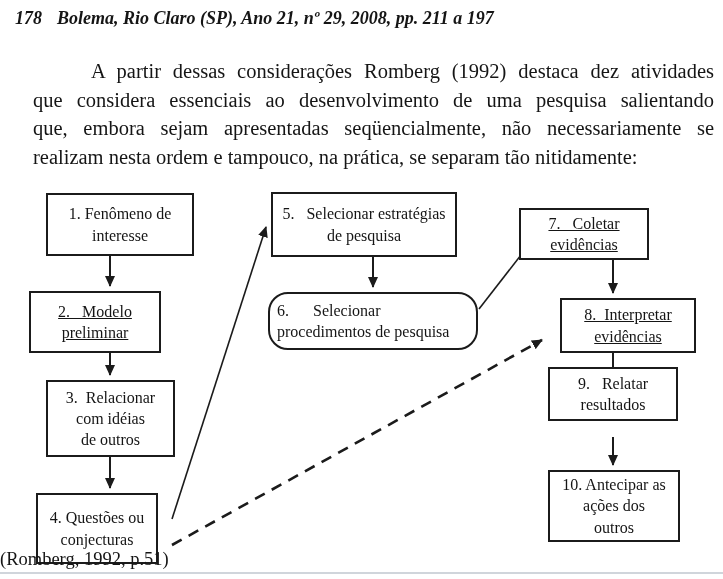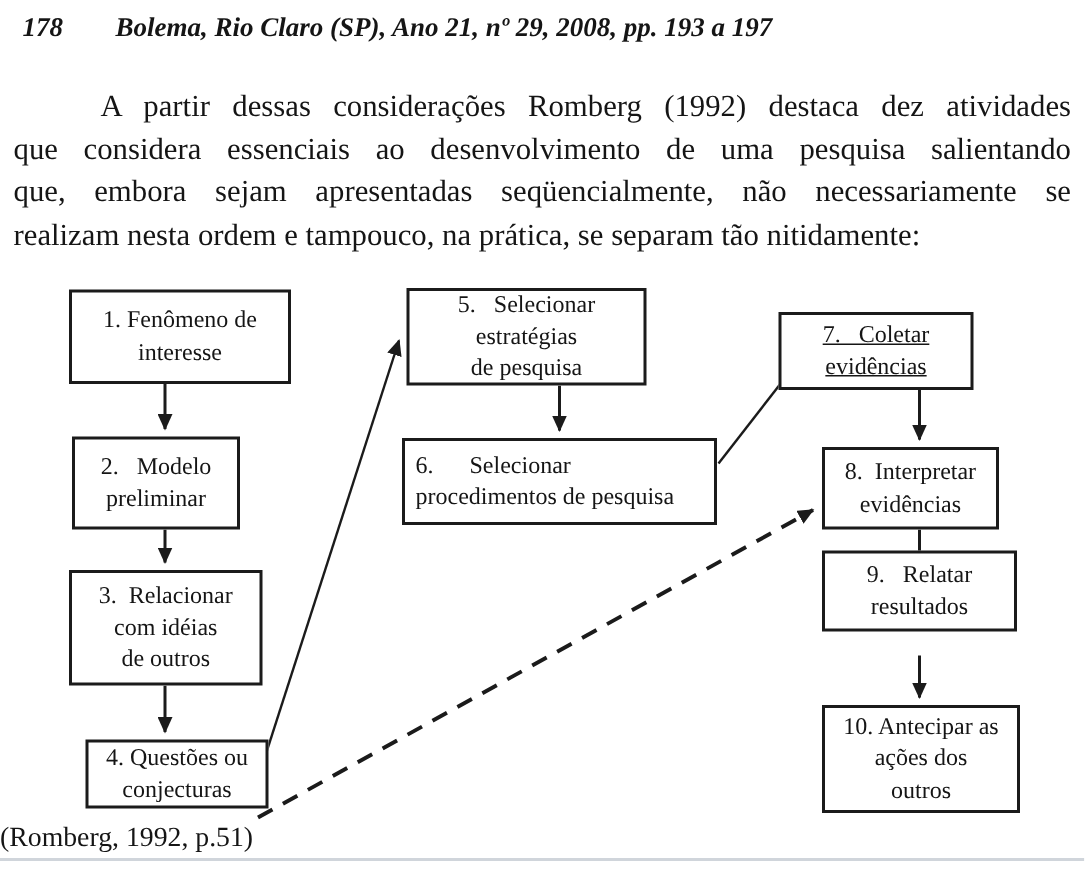--- a/index.html
+++ b/index.html
@@ -3,25 +3,25 @@
 <meta charset="utf-8">
 <title>Bolema p.178</title>
 <style>
   html, body { margin:0; padding:0; background:#ffffff; }
   .page {
     position:relative; width:723px; height:579px; background:#ffffff;
     font-family:"Liberation Serif", serif; color:#151515; overflow:hidden;
   }
   .header {
     position:absolute; top:8px; left:15px; right:10px;
-    display:flex; align-items:baseline; gap:35px;
+    display:flex; align-items:baseline; gap:15px;
     font-style:italic; font-weight:bold; font-size:18px; white-space:nowrap;
   }
   .para { position:absolute; top:57px; left:9px; right:9px; font-size:20.5px; }
-  .para .pline { line-height:28.5px; text-align:justify; text-align-last:justify; }
+  .para .pline { line-height:28.5px; text-align:justify; text-align-last:justify;margin-left:24px; }
   .para .pline.first { text-indent:58px; }
   .para .pline.last { text-align:center; text-align-last:left; }
   .flow { position:absolute; top:185px; left:0; width:723px; height:375px; }
   .flow svg { position:absolute; top:0; left:0; pointer-events:none; }
   .fbox {
     position:absolute; border:2px solid #1b1b1b; background:#ffffff;
     display:flex; align-items:center; justify-content:center;
     text-align:center; white-space:pre-wrap;
     font-size:16px; line-height:1.32; box-sizing:border-box;
   }
@@ -29,21 +29,21 @@
   .citation { position:absolute; top:549px; left:0; width:100%; font-size:18.5px; }
   .bottom-rule { position:absolute; top:572px; left:0; width:723px; height:2px; background:#d0d5db; }
 </style>
 </head>
 <body>
 
 <div class="page">
 
   <div class="header">
     <span>178</span>
-    <span>Bolema, Rio Claro (SP), Ano 21, nº 29, 2008, pp. 193 a 197</span>
+    <span>Bolema, Rio Claro (SP), Ano 21, nº 29, 2008, pp. 211 a 197</span>
   </div>
 
   <div class="para">
     <div class="pline first">A partir dessas considerações Romberg (1992) destaca dez atividades</div>
     <div class="pline">que considera essenciais ao desenvolvimento de uma pesquisa salientando</div>
     <div class="pline">que, embora sejam apresentadas seqüencialmente, não necessariamente se</div>
     <div class="pline last">realizam nesta ordem e tampouco, na prática, se separam tão nitidamente:</div>
   </div>
 
   <div class="flow">
@@ -61,34 +61,34 @@
       <line x1="613" y1="75" x2="613" y2="108" stroke="#1b1b1b" stroke-width="2" marker-end="url(#ah)"></line>
       <line x1="613" y1="168" x2="613" y2="193" stroke="#1b1b1b" stroke-width="2" marker-end="url(#ah)"></line>
       <line x1="613" y1="252" x2="613" y2="280" stroke="#1b1b1b" stroke-width="2" marker-end="url(#ah)"></line>
       <line x1="172" y1="334" x2="266" y2="42" stroke="#1b1b1b" stroke-width="1.6" marker-end="url(#ah)"></line>
       <line x1="479" y1="124" x2="542" y2="43" stroke="#1b1b1b" stroke-width="1.6" marker-end="url(#ah)"></line>
       <line x1="172" y1="360" x2="542" y2="155" stroke="#1b1b1b" stroke-width="2.6" stroke-dasharray="11 8" marker-end="url(#ah)"></line>
     </svg>
 
     <div class="fbox" style="left:46px;  top:8px;   width:148px; height:63px;">1. Fenômeno de
 interesse</div>
-    <div class="fbox" style="left:48px;  top:106px; width:112px; height:62px;">2.   Modelo
+    <div class="fbox" style="left:29px;  top:106px; width:132px; height:62px;text-decoration:underline;">2.   Modelo
 preliminar</div>
     <div class="fbox" style="left:46px;  top:195px; width:129px; height:77px;">3.  Relacionar
 com idéias
 de outros</div>
-    <div class="fbox" style="left:57px;  top:308px; width:122px; height:46px;">4. Questões ou
+    <div class="fbox" style="left:36px;  top:308px; width:122px; height:71px;">4. Questões ou
 conjecturas</div>
-    <div class="fbox" style="left:271px; top:7px;   width:160px; height:65px;">5.   Selecionar estratégias
+    <div class="fbox" style="left:271px; top:7px;   width:186px; height:65px;">5.   Selecionar estratégias
 de pesquisa</div>
-    <div class="fbox leftalign" style="left:268px; top:107px; width:210px; height:58px;">6.      Selecionar
+    <div class="fbox leftalign" style="left:268px; top:107px; width:210px; height:58px;border-radius:20px;">6.      Selecionar
 procedimentos de pesquisa</div>
     <div class="fbox" style="left:519px; top:23px;  width:130px; height:52px;text-decoration:underline;">7.   Coletar
 evidências</div>
-    <div class="fbox" style="left:548px; top:113px; width:118px; height:55px;">8.  Interpretar
+    <div class="fbox" style="left:560px; top:113px; width:136px; height:55px;text-decoration:underline;">8.  Interpretar
 evidências</div>
     <div class="fbox" style="left:548px; top:182px; width:130px; height:54px;">9.   Relatar
 resultados</div>
     <div class="fbox" style="left:548px; top:285px; width:132px; height:72px;">10. Antecipar as
 ações dos
 outros</div>
   </div>
 
   <div class="citation">(Romberg, 1992, p.51)</div>
 

